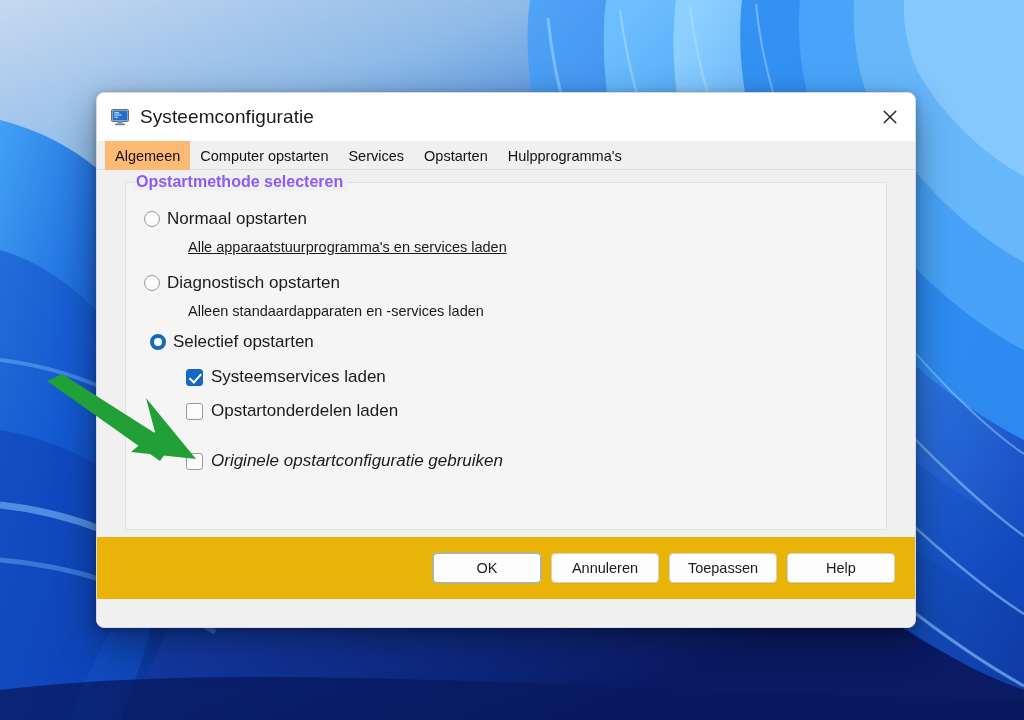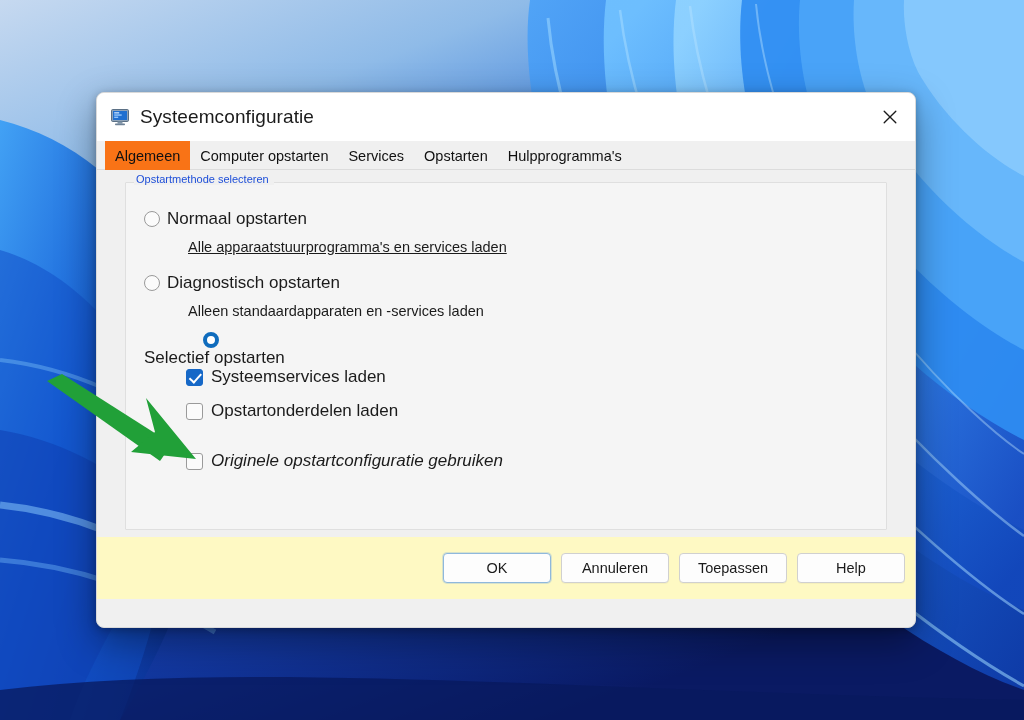--- a/index.html
+++ b/index.html
@@ -90,21 +90,21 @@
     align-items: center;
     padding: 0 10px;
     font-size: 14.5px;
     color: #111;
     background: #f0f0f0;
     cursor: default;
     position: relative;
     white-space: nowrap;
   }
   .tab.active {
-    background: #f97316;
+    background: #fdba74;
     z-index: 2;
   }
 
   
   .tabpage {
     position: relative;
     height: 429px;
     background: #f0f0f0;
     padding: 0;
   }
@@ -119,23 +119,24 @@
     border: 1px solid #dfdfdf;
     background: #f5f5f5;
     border-radius: 1px;
   }
   .groupbox-legend {
     position: absolute;
     left: 8px;
     top: -10px;
     background: #f0f0f0;
     padding: 0 5px 0 2px;
-    font-size: 11px;
-    color: #1d4ed8;
+    font-size: 16px;
+    color: #8b5cf6;
     white-space: nowrap;
+    font-weight: bold;
   }
 
   .option-row {
     position: absolute;
     display: flex;
     align-items: center;
     font-size: 17px;
     color: #1b1b1b;
     white-space: nowrap;
     cursor: default;
@@ -184,25 +185,25 @@
     border: solid #ffffff;
     border-width: 0 2px 2px 0;
     transform: rotate(42deg);
   }
 
   
   .footer {
     position: absolute;
     left: 0; right: 0; bottom: 0;
     height: 62px;
-    background: #fef9c3;
+    background: #eab308;
     display: flex;
     align-items: center;
     justify-content: flex-end;
-    padding-right: 10px;
+    padding-right: 20px;
     gap: 10px;
   }
   .btn {
     height: 30px;
     min-width: 108px;
     background: #fdfdfd;
     border: 1px solid #d0d0d0;
     border-radius: 4px;
     font-size: 14.5px;
     color: #1b1b1b;
@@ -337,21 +338,21 @@
           <span>Normaal opstarten</span>
         </div>
         <div class="desc-row" style="left:62px; top:56px;text-decoration:underline;">Alle apparaatstuurprogramma's en services laden</div>
 
         <div class="option-row" style="left:18px; top:90px;">
           <span class="radio"></span>
           <span>Diagnostisch opstarten</span>
         </div>
         <div class="desc-row" style="left:62px; top:120px;">Alleen standaardapparaten en -services laden</div>
 
-        <div class="option-row" style="left:18px; top:149px;flex-direction:column;">
+        <div class="option-row" style="left:24px; top:149px;">
           <span class="radio checked"></span>
           <span>Selectief opstarten</span>
         </div>
 
         <div class="option-row" style="left:60px; top:218px;">
           <span class="checkbox"></span>
           <span>Opstartonderdelen laden</span>
         </div>
 
         <div class="option-row" style="left:60px; top:184px;">

